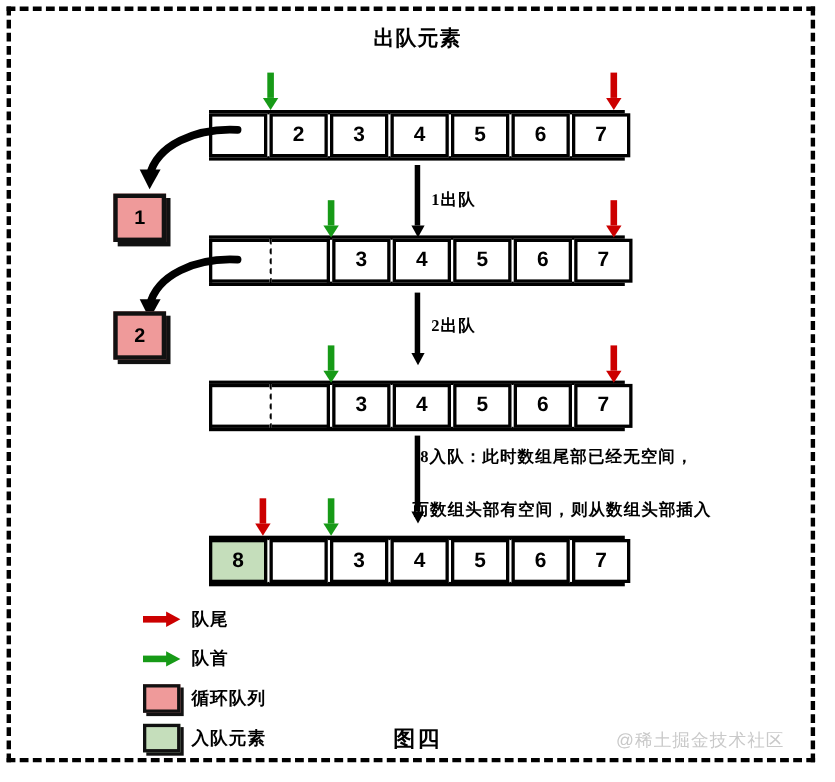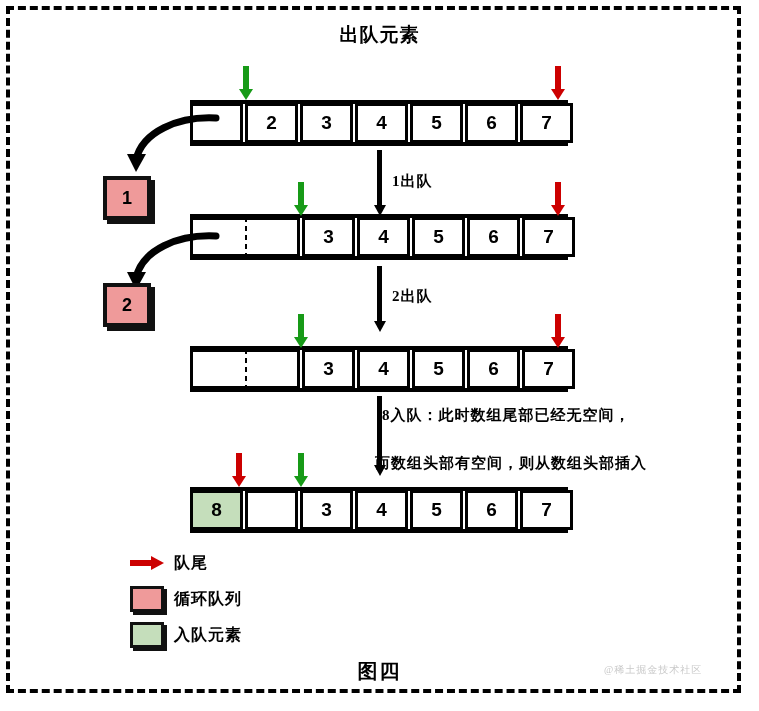--- a/index.html
+++ b/index.html
@@ -17,23 +17,22 @@
   
   #title{
     left:0;top:22px;width:759px;text-align:center;
     font-size:19px;font-weight:700;letter-spacing:1px;
   }
   #caption{
     left:0;top:658px;width:759px;text-align:center;
     font-size:20px;font-weight:700;letter-spacing:2px;
   }
   #watermark{
-    left:560px;top:663px;font-size:10px;color:#c9c9c9;letter-spacing:1px;
-    font-family:Liberation Serif, serif;
-    margin-left:44px;
+    left:560px;top:663px;font-size:16px;color:#c9c9c9;letter-spacing:1px;
+    font-family:Liberation Sans, sans-serif;
   }
   .step-label{font-size:15px;font-weight:700;letter-spacing:1px;white-space:nowrap;}
   .note-line{font-size:15px;font-weight:700;letter-spacing:1px;white-space:nowrap;}
 
   
   .row{position:absolute;height:46px;}
   .rail{position:absolute;left:0;height:4px;background:#000;}
   .rail.top{top:0;}
   .rail.bot{bottom:0;}
   .cells{position:absolute;top:3px;height:40px;display:flex;}
@@ -233,20 +232,27 @@
 <div id="legend">
 
   <div class="leg-item">
     <div class="h-arrow red">
       <div class="shaft"></div>
         <div class="head"></div>
     </div>
     <div class="leg-label">队尾</div>
   </div>
 
+  <div class="leg-item">
+    <div class="h-arrow green">
+      <div class="shaft"></div>
+        <div class="head"></div>
+    </div>
+    <div class="leg-label">队首</div>
+  </div>
 
   <div class="leg-item">
     <div class="swatch deq"></div>
     <div class="leg-label">循环队列</div>
   </div>
 
   <div class="leg-item">
     <div class="swatch enq"></div>
     <div class="leg-label">入队元素</div>
   </div>

